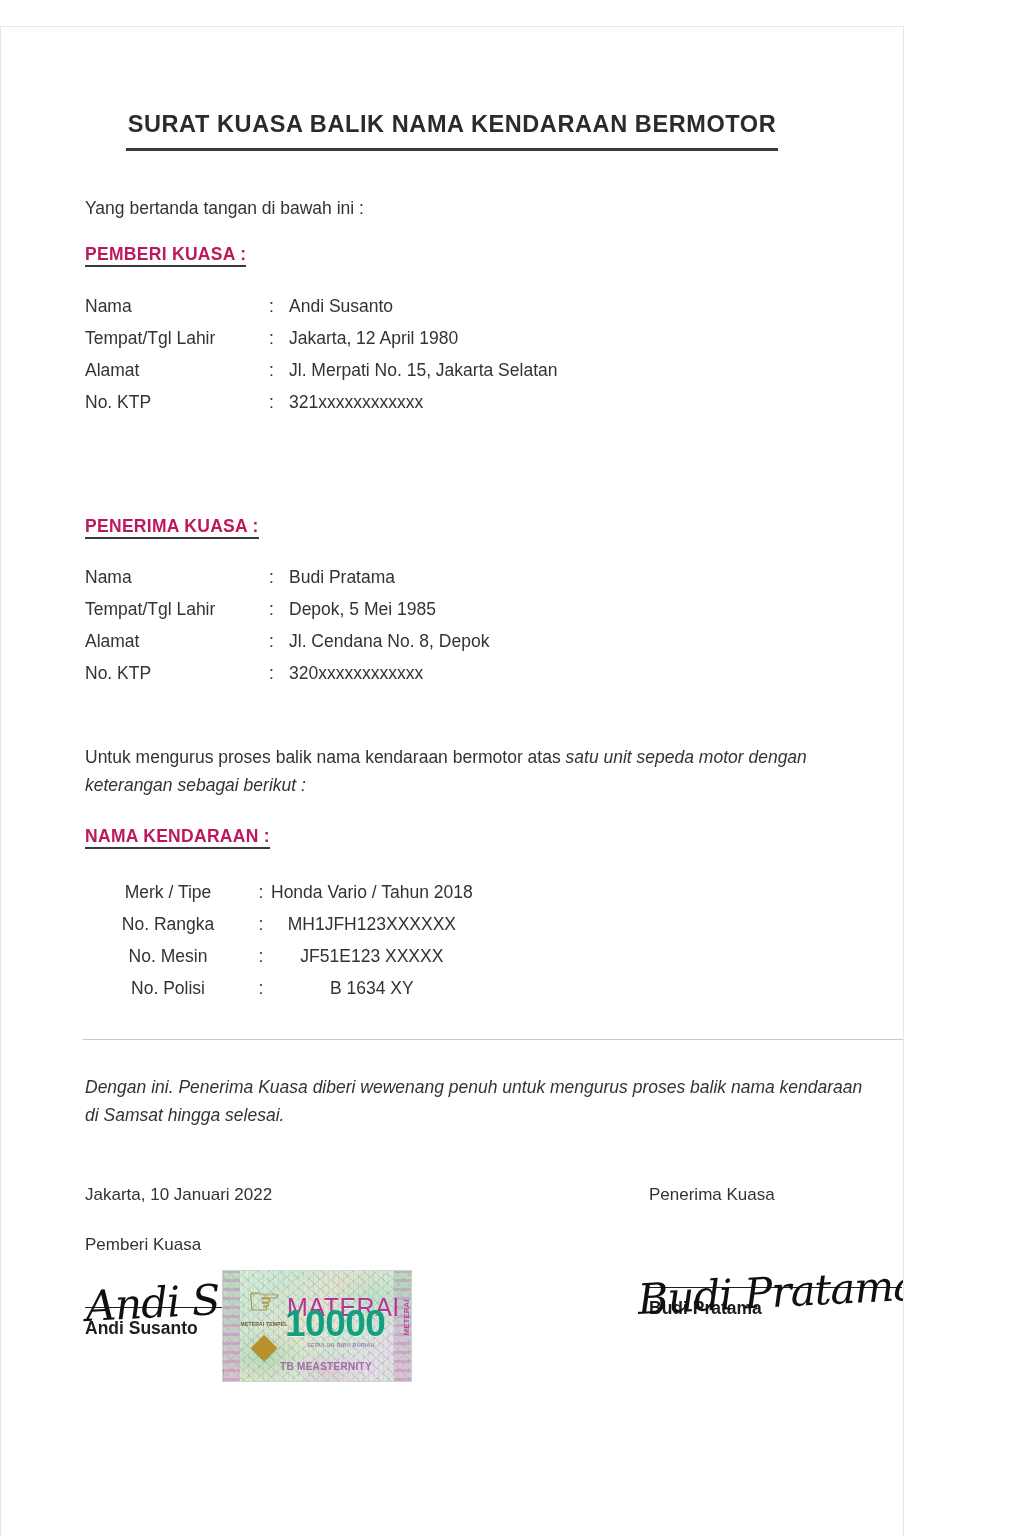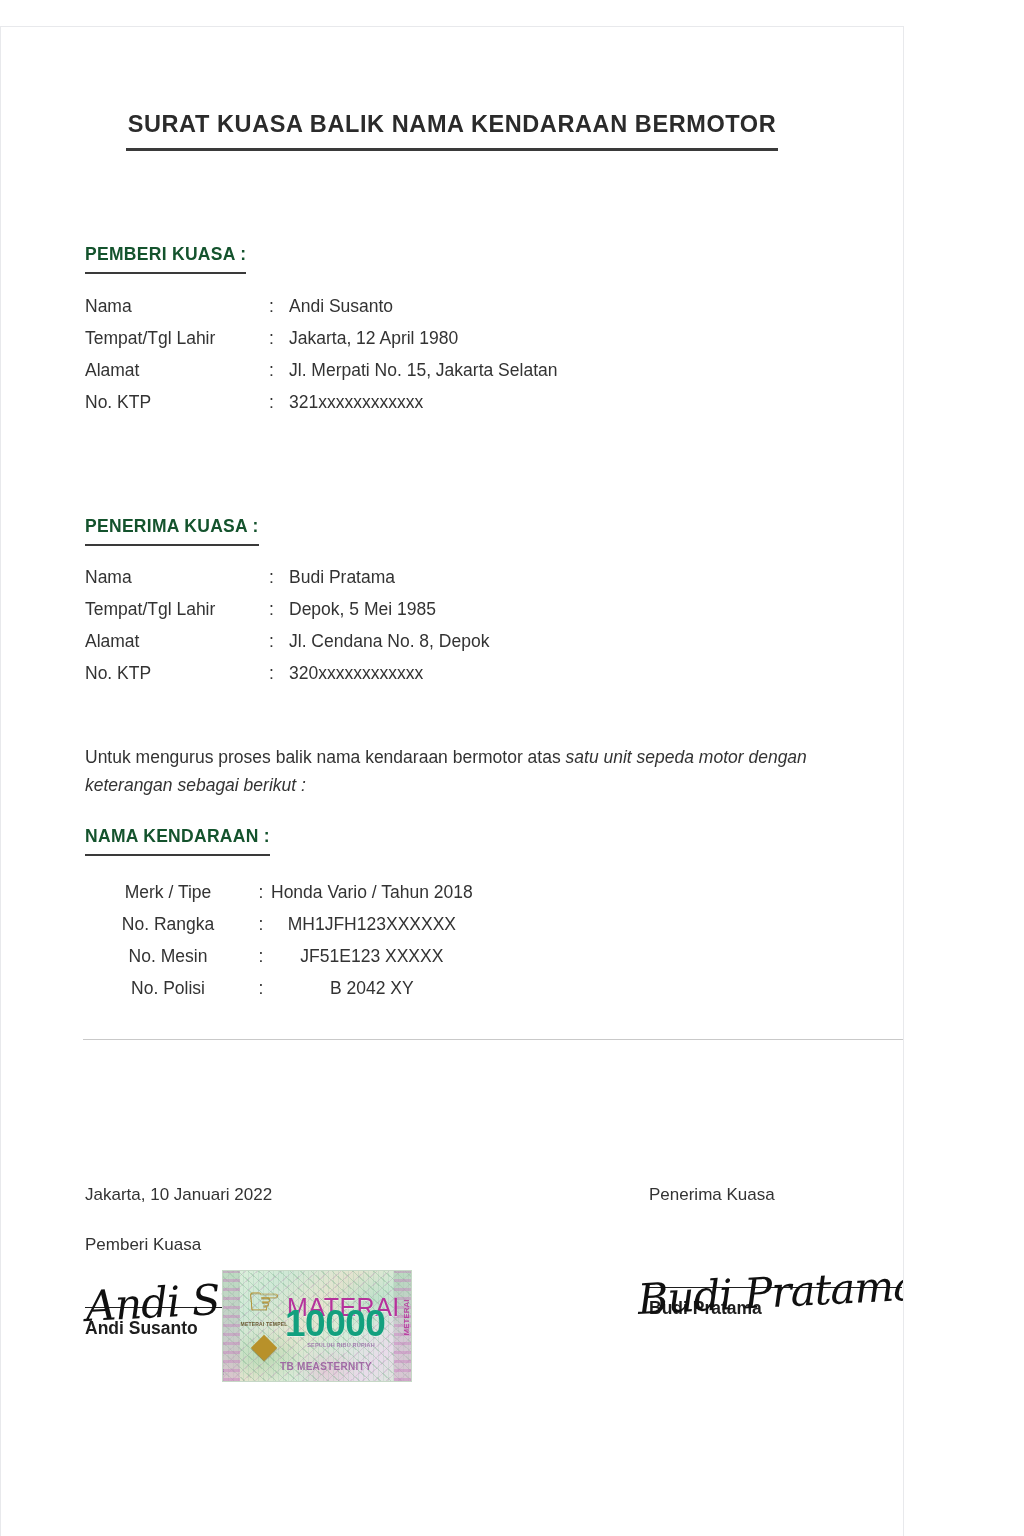--- a/index.html
+++ b/index.html
@@ -56,23 +56,23 @@
 
   .intro-1 { left: 84px; top: 168px; }
   .intro-2 { left: 84px; top: 438px; }
 
   
   .section-head {
     position: absolute;
     font-family: "Liberation Sans", sans-serif;
     font-size: 17.5px;
     font-weight: bold;
-    color: #14532d;
+    color: #be185d;
     letter-spacing: 0.3px;
-    padding-bottom: 7px;
+    padding-bottom: 0;
     border-bottom: 2px solid #3a3a3a;
     white-space: nowrap;
   }
   .head-pemberi  { left: 84px; top: 217px; }
   .head-penerima { left: 84px; top: 489px; text-align: center; }
   .head-data     { left: 84px; top: 799px; }
 
   
   .fields {
     position: absolute;
@@ -315,20 +315,21 @@
 </style>
 </head>
 <body>
 
 <div class="page">
 
   <div class="title-wrap">
     <div class="doc-title">SURAT KUASA BALIK NAMA KENDARAAN BERMOTOR</div>
   </div>
 
+  <div class="body-text intro-1">Yang bertanda tangan di bawah ini :</div>
 
   <div class="section-head head-pemberi">PEMBERI KUASA :</div>
 
   <table class="fields fields-pemberi">
     <tbody>
       <tr>
         <td class="lbl">Nama</td>
         <td class="sep">:</td>
         <td class="val">Andi Susanto</td>
       </tr>
@@ -397,27 +398,28 @@
         <td class="val">MH1JFH123XXXXXX</td>
       </tr>
       <tr>
         <td class="lbl">No. Mesin</td>
         <td class="sep">:</td>
         <td class="val">JF51E123 XXXXX</td>
       </tr>
       <tr>
         <td class="lbl">No. Polisi</td>
         <td class="sep">:</td>
-        <td class="val">B 2042 XY</td>
+        <td class="val">B 1634 XY</td>
       </tr>
     </tbody>
   </table>
 
   <div class="divider"></div>
 
+  <div class="para-italic para-closing">Dengan ini. Penerima Kuasa diberi wewenang penuh untuk mengurus proses balik nama kendaraan di Samsat hingga selesai.</div>
 
   <div class="sig-block sig-left">
     <div class="sig-line-text sig-place">Jakarta, 10 Januari 2022</div>
     <div class="sig-line-text sig-role">Pemberi Kuasa</div>
     <div class="sig-space"></div>
     <div class="sig-rule rule-left"></div>
     <div class="sig-name">Andi Susanto</div>
   </div>
 
   <div class="handwriting hw-andi">Andi Susanto</div>

